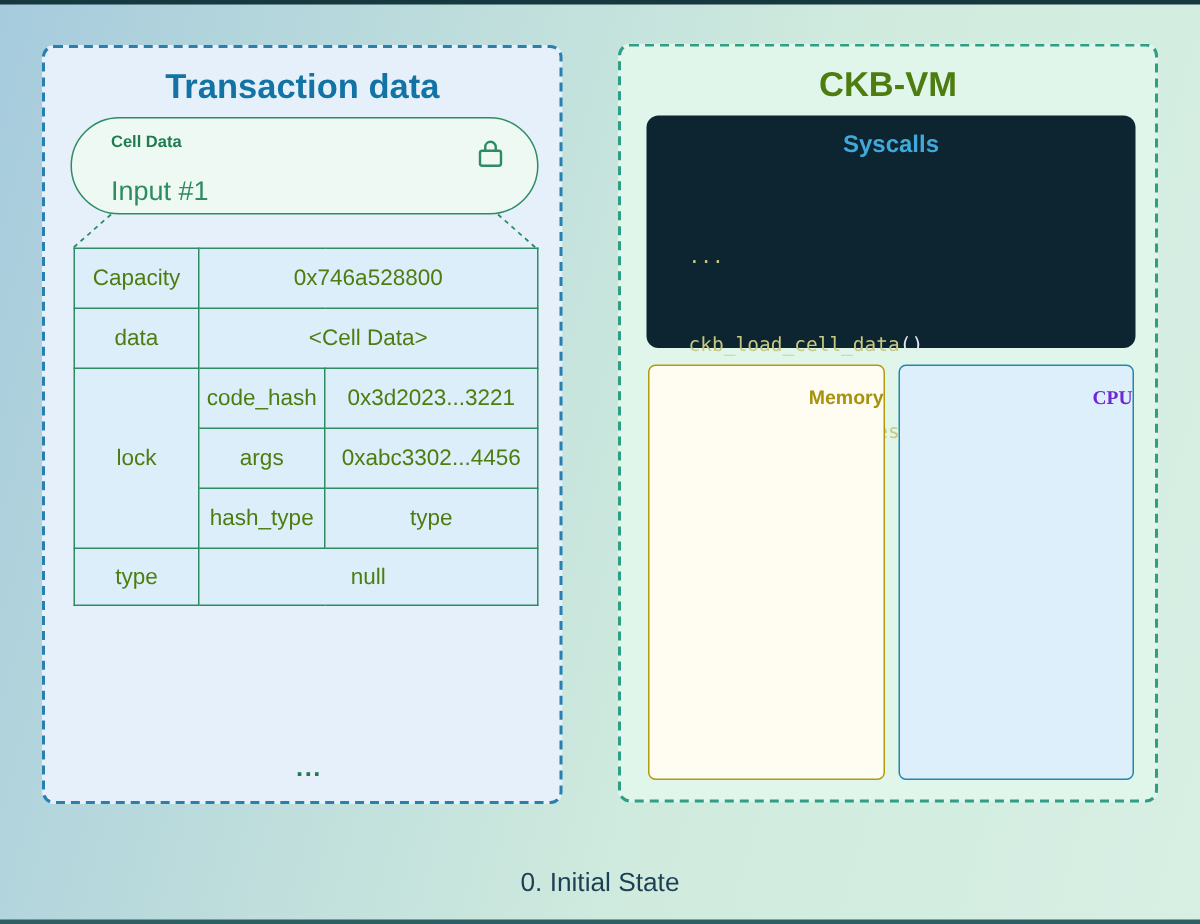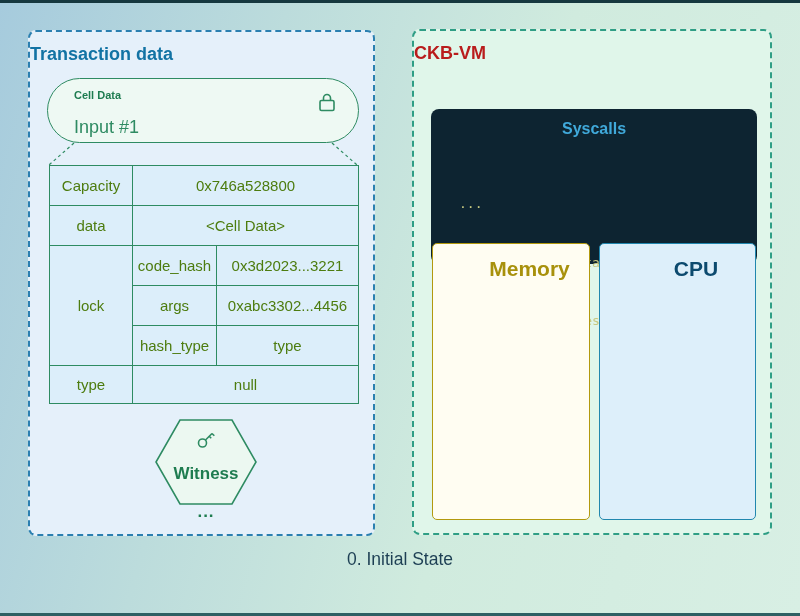--- a/index.html
+++ b/index.html
@@ -12,22 +12,22 @@
   }
   .edge-strip { position:absolute; left:0; width:800px; height:3px; background:#16383f; }
   #top-strip { top:0; }
   #bottom-strip { bottom:0; background:#2e5f63; }
 
   
   #tx-panel {
     position:absolute; left:28px; top:30px; width:347px; height:506px;
     border:2px dashed #2b7fb0; border-radius:8px; background:#e5f0fa;
   }
-  .panel-title { position:absolute; top:12px; left:0; width:100%; text-align:left;
-    font-size:18px; font-weight:bold; }
+  .panel-title { position:absolute; top:12px; left:0; width:100%; text-align:center;
+    font-size:23px; font-weight:bold; }
   #tx-title { color:#1273a4; }
 
   #cell-pill {
     position:absolute; left:17px; top:46px; width:312px; height:65px;
     border:1.5px solid #2e8b62; border-radius:33px; background:#eef9f3;
   }
   #cell-title { position:absolute; left:26px; top:10px; font-size:11px; font-weight:bold; color:#1e7c50; }
   #cell-sub   { position:absolute; left:26px; top:38px; font-size:18px; color:#2e8b62; }
   #cell-lock  { position:absolute; right:22px; top:13px; }
 
@@ -48,43 +48,43 @@
     font-size:17px; font-weight:bold; color:#1e7c50; }
   #key-icon { position:absolute; left:41px; top:11px; }
   #tx-ellipsis { position:absolute; left:125px; top:470px; width:102px; text-align:center;
     font-size:17px; font-weight:bold; color:#1e7c50; letter-spacing:1px; }
 
   
   #vm-panel {
     position:absolute; left:412px; top:29px; width:360px; height:506px;
     border:2px dashed #2f9e85; border-radius:8px; background:#e0f6ea;
   }
-  #vm-title { color:#b91c1c; }
+  #vm-title { color:#4d7c0f; }
 
   #syscalls-box {
     position:absolute; left:17px; top:46px; width:326px; height:155px;
-    background:#0d2431; border-radius:8px;margin-top:32px;
+    background:#0d2431; border-radius:8px;
   }
   #syscalls-title { position:absolute; top:11px; left:0; width:100%; text-align:center;
     font-size:16px; font-weight:bold; color:#40a9da; }
   #syscalls-code { position:absolute; left:28px; top:46px;
     font-family:"DejaVu Sans Mono", monospace; font-size:13px; line-height:19.5px;
     color:#c7c981; white-space:pre; }
   #syscalls-code .paren { color:#e3ebee; }
 
   .hw-box { position:absolute; top:212px; height:277px; border-radius:5px; }
-  .hw-label { position:absolute; top:13px; left:0; width:100%; text-align:center;
-    font-size:21px; font-weight:bold;padding-left:37px; }
+  .hw-label { position:absolute; top:13px; left:0; width:100%; text-align:right;
+    font-size:13px; font-weight:bold;padding-left:37px; }
   #memory-box { left:18px;  width:158px; border:1.5px solid #b2990f; background:#fffdf2; }
   #memory-label { color:#a8910c; }
   #cpu-box    { left:185px; width:157px; border:1.5px solid #2187ae; background:#ddeffa; }
-  #cpu-label  { color:#0c4a6e; }
+  #cpu-label  { color:#6d28d9;font-family:Liberation Serif, serif; }
 
   
-  #caption { position:absolute; left:0; top:549px; width:800px; text-align:center;
+  #caption { position:absolute; left:0; top:578px; width:800px; text-align:center;
     font-size:17.5px; font-weight:500; color:#1d3f54; }
 
   svg { display:block; }
 </style>
 </head>
 <body>
 
 <div id="canvas">
   <div id="top-strip" class="edge-strip"></div>
 
@@ -135,34 +135,20 @@
         <td>hash_type</td>
         <td>type</td>
       </tr>
       <tr class="h38">
         <td>type</td>
         <td colspan="2">null</td>
       </tr>
     </tbody>
       </table>
 
-    <div id="witness-hex">
-      <svg width="102" height="86" viewBox="0 0 102 86">
-        <polygon points="25,1 77,1 101,43 77,85 25,85 1,43" fill="#ecf8f1" stroke="#2e8b62" stroke-width="1.6"></polygon>
-      </svg>
-      <span id="key-icon">
-        <svg width="20" height="20" viewBox="0 0 20 20" fill="none" stroke="#2e8b62" stroke-width="1.6">
-          <circle cx="6.5" cy="13" r="4"></circle>
-          <line x1="9.5" y1="10" x2="16" y2="3.5"></line>
-          <line x1="16" y1="3.5" x2="18.3" y2="5.8"></line>
-          <line x1="13.2" y1="6.3" x2="15.2" y2="8.3"></line>
-        </svg>
-      </span>
-      <div id="witness-label">Witness</div>
-    </div>
 
     <div id="tx-ellipsis">...</div>
   </div>
 
   <div id="vm-panel">
     <div id="vm-title" class="panel-title">CKB-VM</div>
 
     <div id="syscalls-box">
       <div id="syscalls-title">Syscalls</div>
       <div id="syscalls-code">

